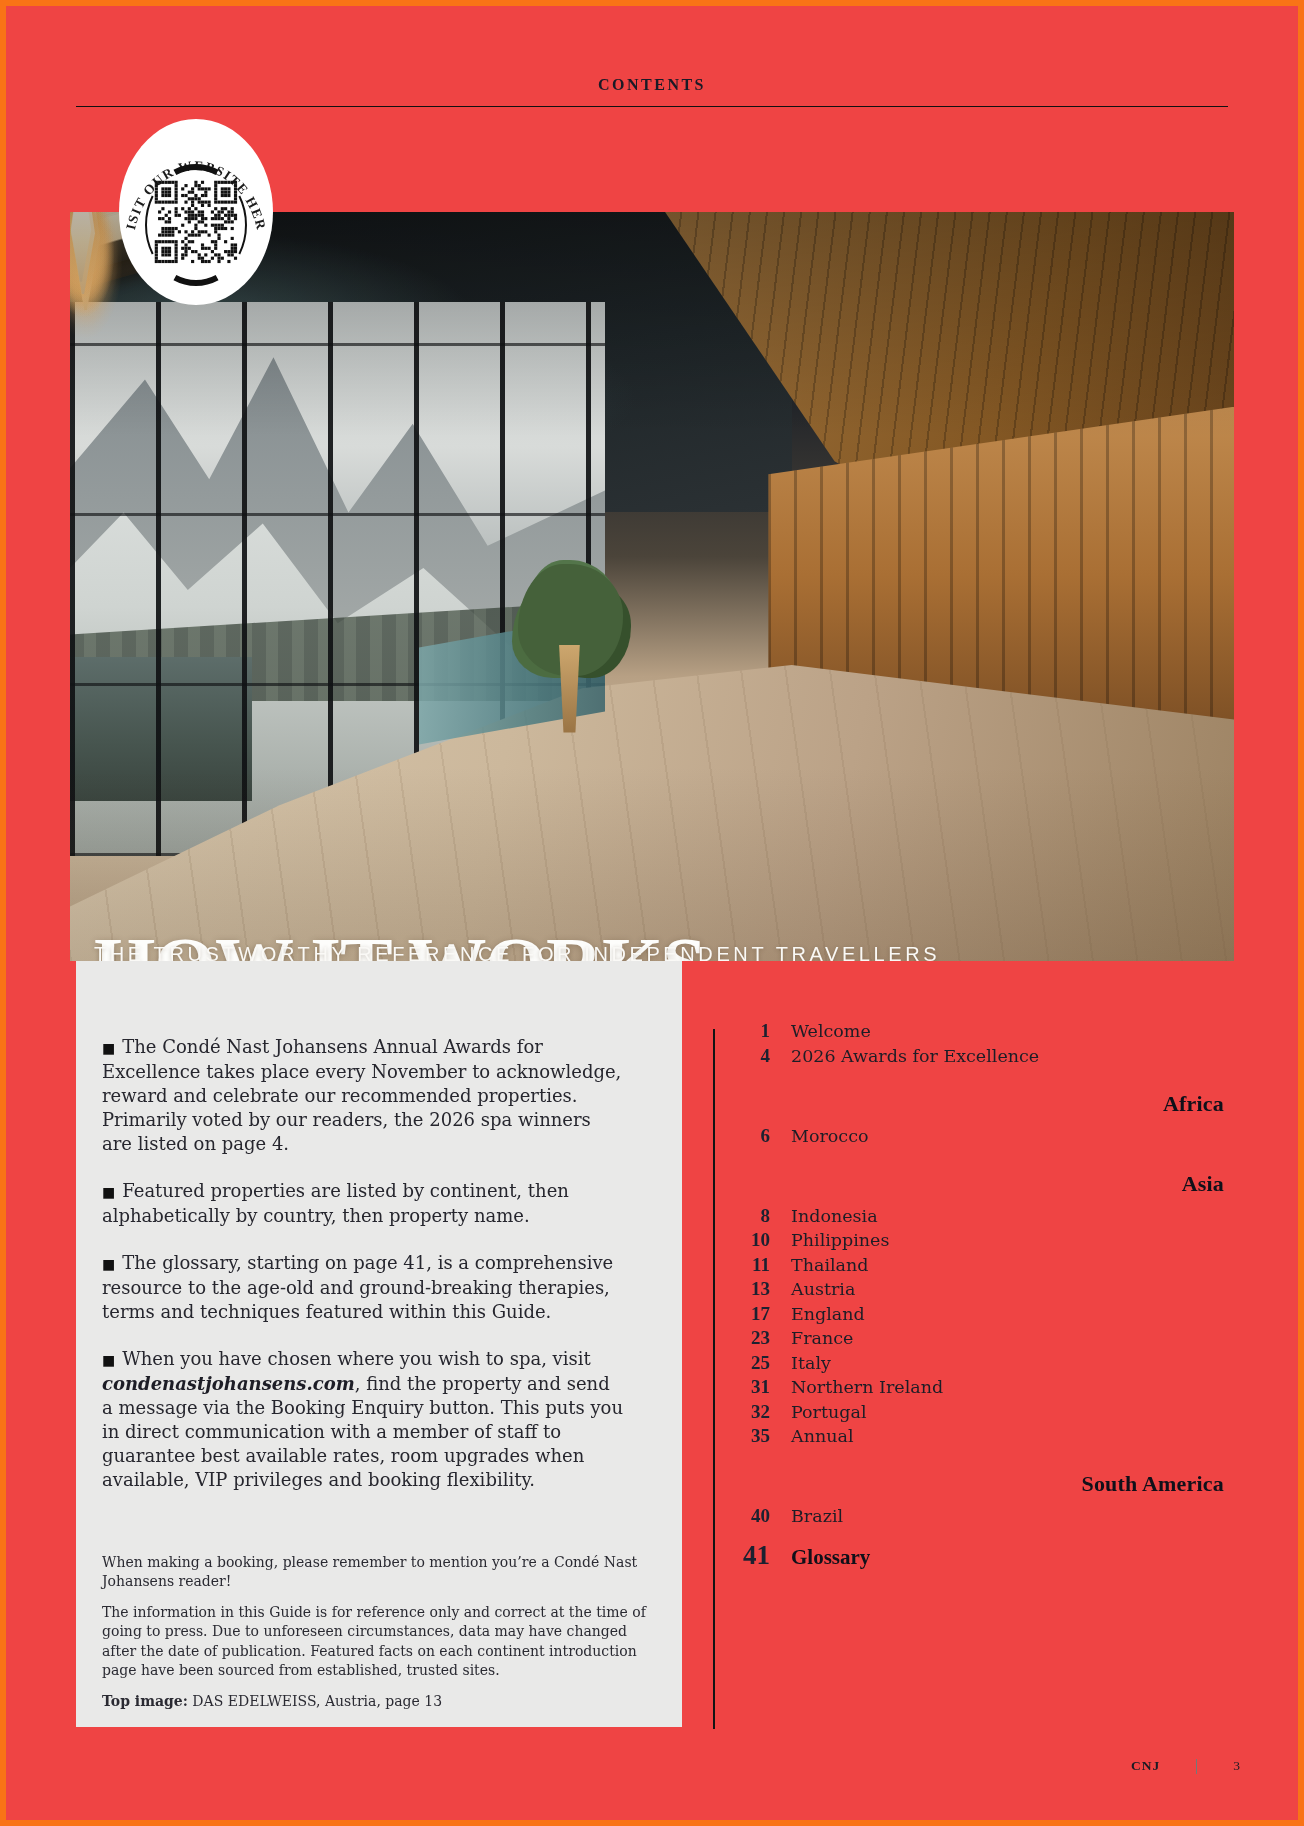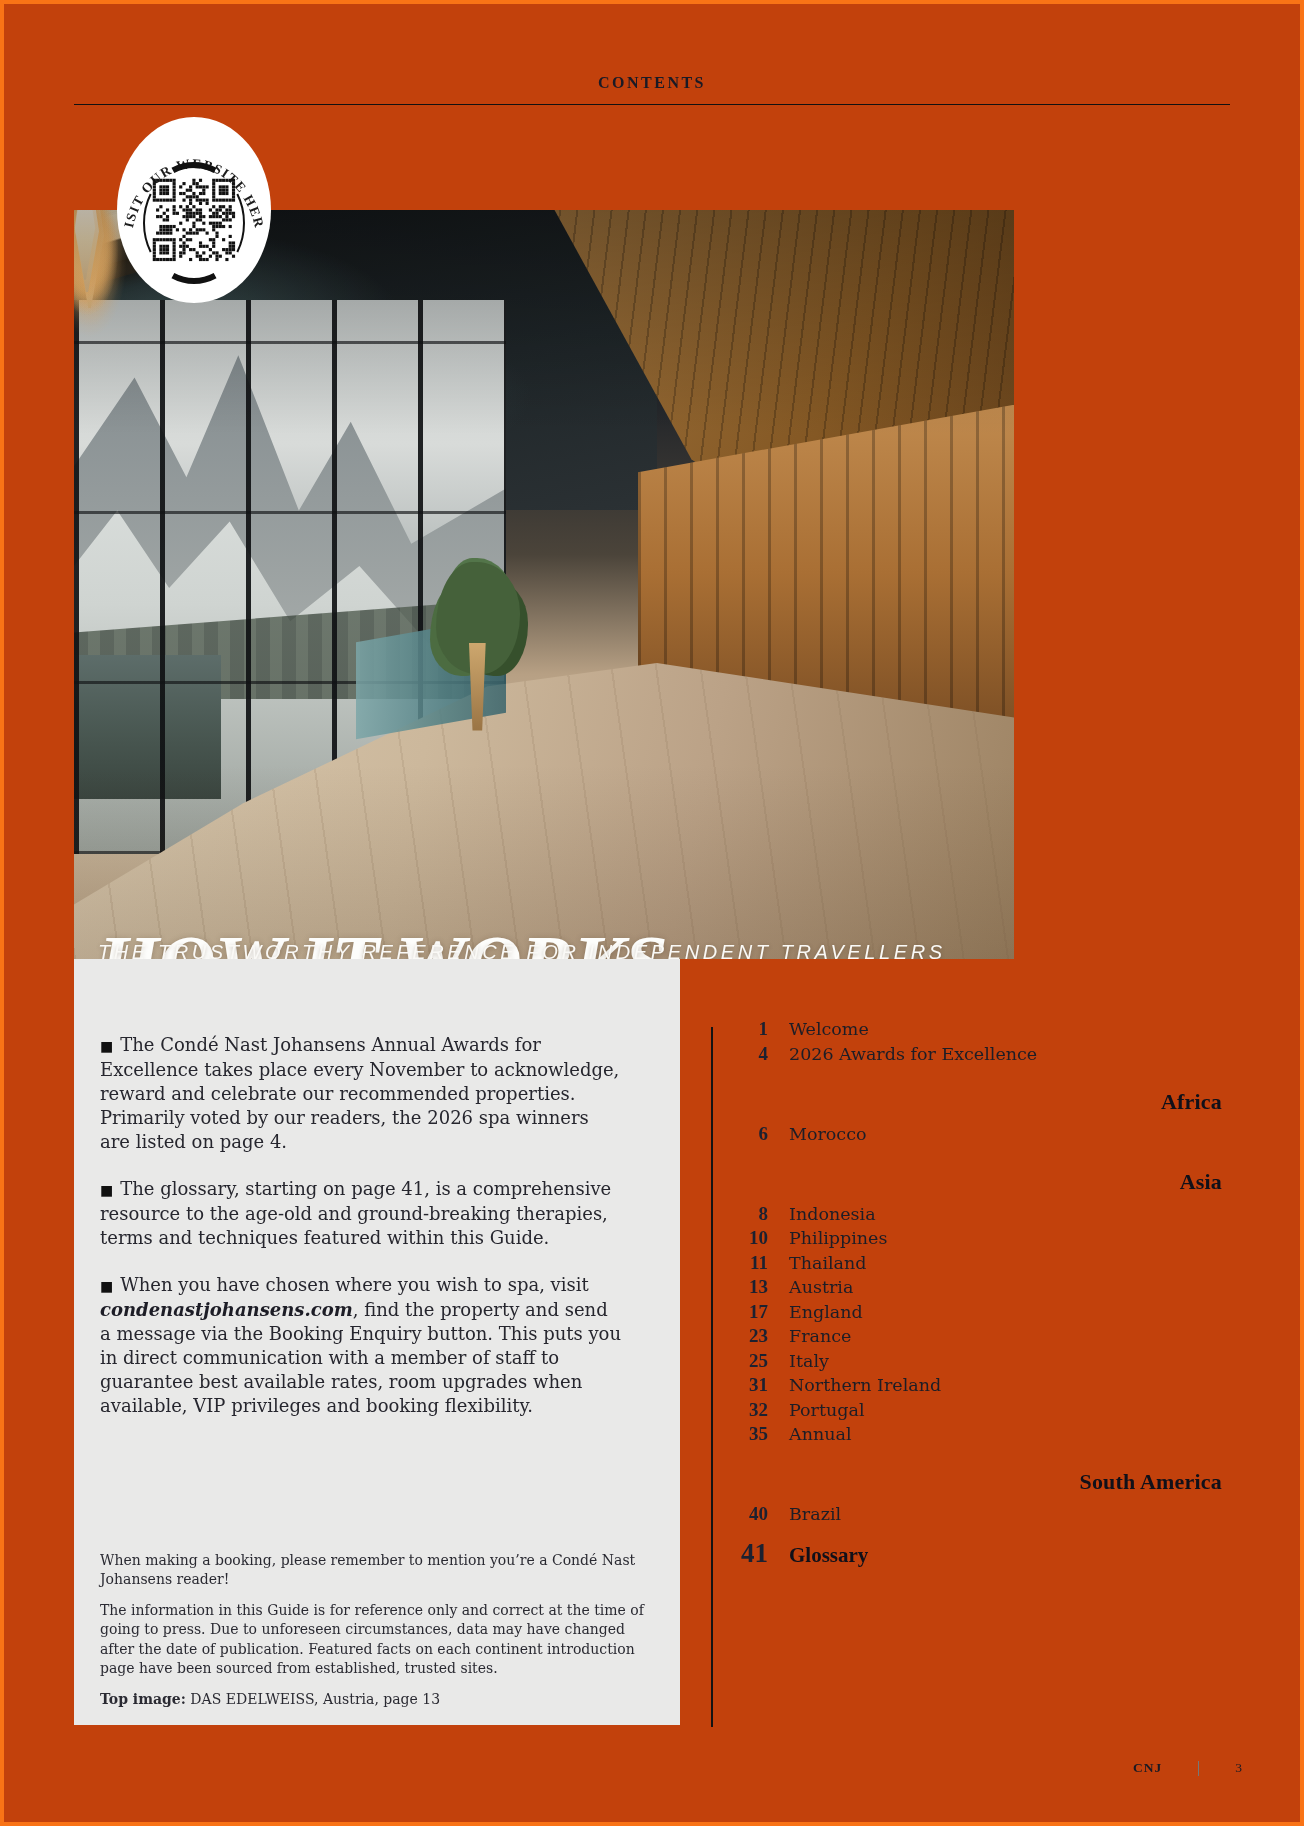--- a/index.html
+++ b/index.html
@@ -1,28 +1,28 @@
 <!DOCTYPE html>
 <html><head>
 <meta charset="utf-8">
 <style>
   html,body{margin:0;padding:0;}
   body{width:1304px;height:1826px;position:relative;background:#fff;
        font-family:"DejaVu Serif","Liberation Serif",serif;color:#23232b;}
-  .page{position:absolute;inset:0;border:4px solid #f97316;box-sizing:border-box;background:#c2410c;overflow:hidden;}
+  .page{position:absolute;inset:0;border:6px solid #f97316;box-sizing:border-box;background:#ef4444;overflow:hidden;}
 
   
   .hdr{position:absolute;top:0;left:70px;right:70px;text-align:center;}
   .hdr-title{margin-top:70px;font-family:"Liberation Serif",serif;font-weight:700;
              font-size:16px;letter-spacing:2.5px;color:#1a1a26;}
   .hdr-rule{margin-top:12px;border-top:1.5px solid #111;}
 
   
-  .hero{position:absolute;left:70px;top:206px;width:940px;height:749px;overflow:hidden;
-        background:linear-gradient(180deg,#16191c 0%,#23262a 26%,#4b443a 46%,#b7a084 62%,#cdbca2 78%,#b8a286 100%);font-style:italic;}
+  .hero{position:absolute;left:64px;top:206px;width:1164px;height:749px;overflow:hidden;
+        background:linear-gradient(180deg,#16191c 0%,#23262a 26%,#4b443a 46%,#b7a084 62%,#cdbca2 78%,#b8a286 100%);}
   .hero *{position:absolute;}
   .hp-ceil{left:0;top:0;width:62%;height:40%;
       background:radial-gradient(55% 45% at 18% 38%,rgba(92,128,128,.55),transparent 70%),
                  radial-gradient(45% 35% at 46% 62%,rgba(66,96,99,.4),transparent 72%),
                  linear-gradient(168deg,#121517,#1f2629 55%,#2b3134);}
   .hp-wood{right:0;top:0;width:52%;height:64%;
       clip-path:polygon(6% 0,100% 0,100% 100%,34% 52%);
       background:repeating-linear-gradient(97deg,rgba(0,0,0,.22) 0 2px,transparent 2px 17px),
                  linear-gradient(118deg,#a0753f 0%,#845824 55%,#5b3a18 100%);}
   .hp-woodglow{right:0;top:26%;width:40%;height:50%;
@@ -484,20 +484,21 @@
           <rect x="99.44999999999999" y="141.95" width="3.135" height="3.135"></rect>
           <rect x="109.35" y="141.95" width="3.135" height="3.135"></rect>
         </g>
     </svg>
   </div>
 
   <main class="main">
     <aside class="panel">
       <div id="paragraphs">
           <p class="para"><span class="bullet">■</span><span>The Condé Nast Johansens Annual Awards for Excellence takes place every November to acknowledge, reward and celebrate our recommended properties. Primarily voted by our readers, the 2026 spa winners are listed on page 4.</span></p>
+          <p class="para"><span class="bullet">■</span><span>Featured properties are listed by continent, then alphabetically by country, then property name.</span></p>
           <p class="para"><span class="bullet">■</span><span>The glossary, starting on page 41, is a comprehensive resource to the age-old and ground-breaking therapies, terms and techniques featured within this Guide.</span></p>
           <p class="para"><span class="bullet">■</span><span>When you have chosen where you wish to spa, visit </span><span class="weblink">condenastjohansens.com</span><span>, find the property and send a message via the Booking Enquiry button. This puts you in direct communication with a member of staff to guarantee best available rates, room upgrades when available, VIP privileges and booking flexibility.</span></p>
         </div>
       <div class="fineprint">
         <p>When making a booking, please remember to mention you’re a Condé Nast Johansens reader!</p>
         <p>The information in this Guide is for reference only and correct at the time of going to press. Due to unforeseen circumstances, data may have changed after the date of publication. Featured facts on each continent introduction page have been sourced from established, trusted sites.</p>
         <p class="credit"><b>Top image:</b><span> DAS EDELWEISS, Austria, page 13</span></p>
       </div>
     </aside>
     <div class="toc-divider"></div>

